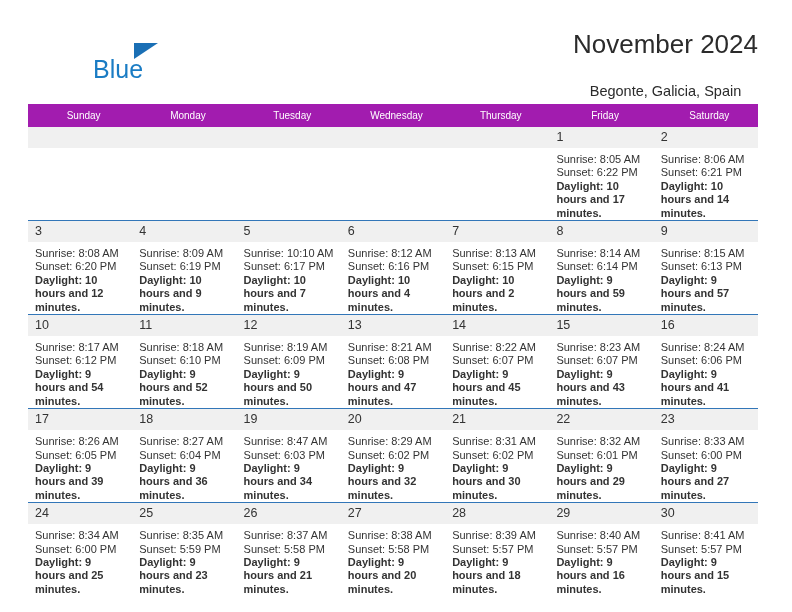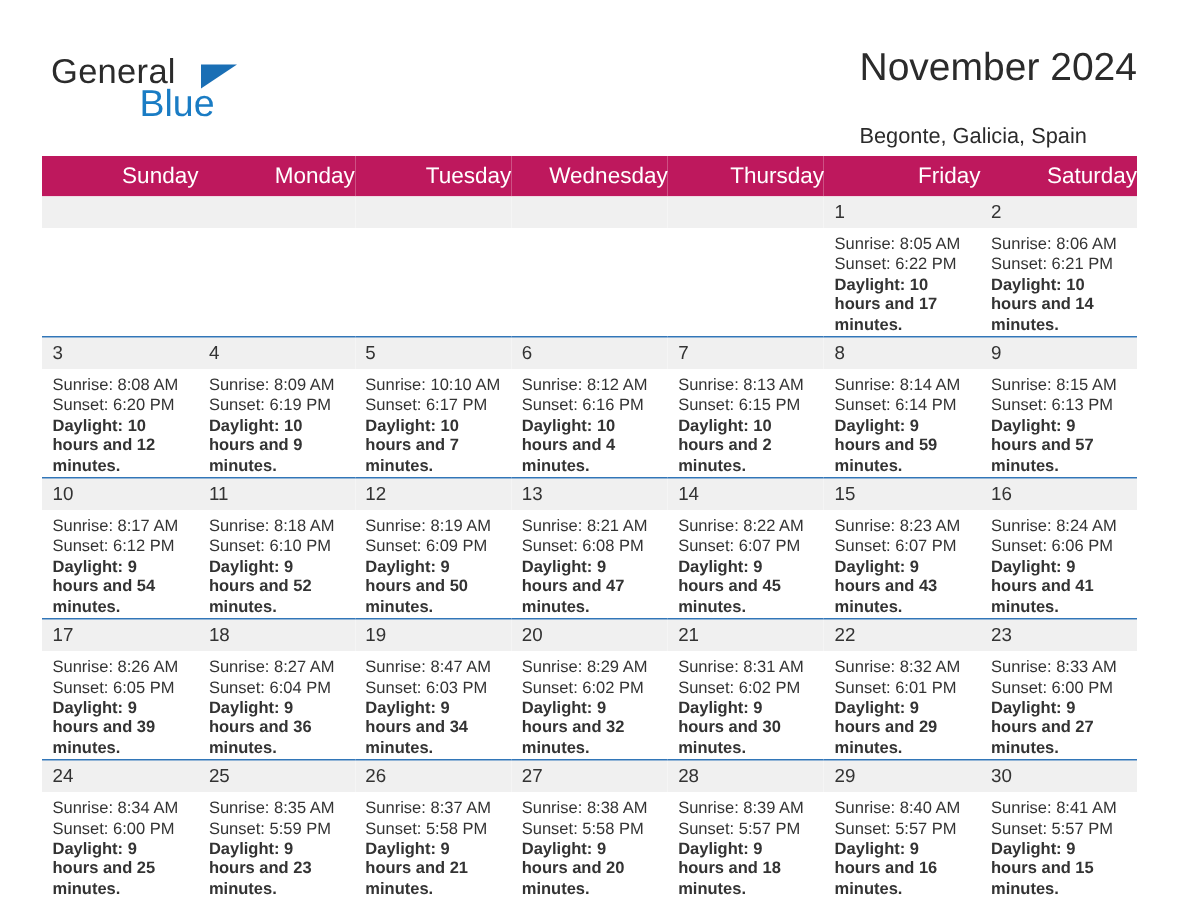--- a/index.html
+++ b/index.html
@@ -60,21 +60,21 @@
     width: 0;
     height: 0;
     border-left: 24px solid #1a6fb5;
     border-bottom: 16px solid transparent;
   }
 
   .title-block {
     position: absolute;
     right: 0;
     top: 0;
-    text-align: left;
+    text-align: center;
   }
   .cal-title {
     font-size: 26px;
     font-weight: normal;
     color: #2b2b2b;
     line-height: 32px;
     white-space: nowrap;
   }
   .cal-subtitle {
     font-size: 14.5px;
@@ -87,25 +87,25 @@
   
   .calendar {
     position: absolute;
     left: 28px;
     top: 104px;
     width: 730px;
     border-collapse: collapse;
     table-layout: fixed;
   }
   .calendar th {
-    background: #be185d;
+    background: #a21caf;
     color: #ffffff;
-    font-size: 15px;
+    font-size: 10px;
     font-weight: normal;
-    text-align: right;
+    text-align: center;
     padding: 5px 0 5px 7px;
     height: 13px;
     border: none;
   }
   .calendar td {
     vertical-align: top;
     padding: 0;
     border: none;
     border-top: 1.5px solid #3276b8;
     height: 78px;
@@ -141,21 +141,20 @@
   }
 </style>
 </head>
 <body>
 
 <div class="page">
 
   <div class="header">
 
     <div class="brand">
-      <span class="brand-general">General</span>
       <span class="brand-triangle"></span>
       <span class="brand-blue">Blue</span>
     </div>
 
     <div class="title-block">
       <div class="cal-title">November 2024</div>
       <div class="cal-subtitle">Begonte, Galicia, Spain</div>
     </div>
 
   </div>

